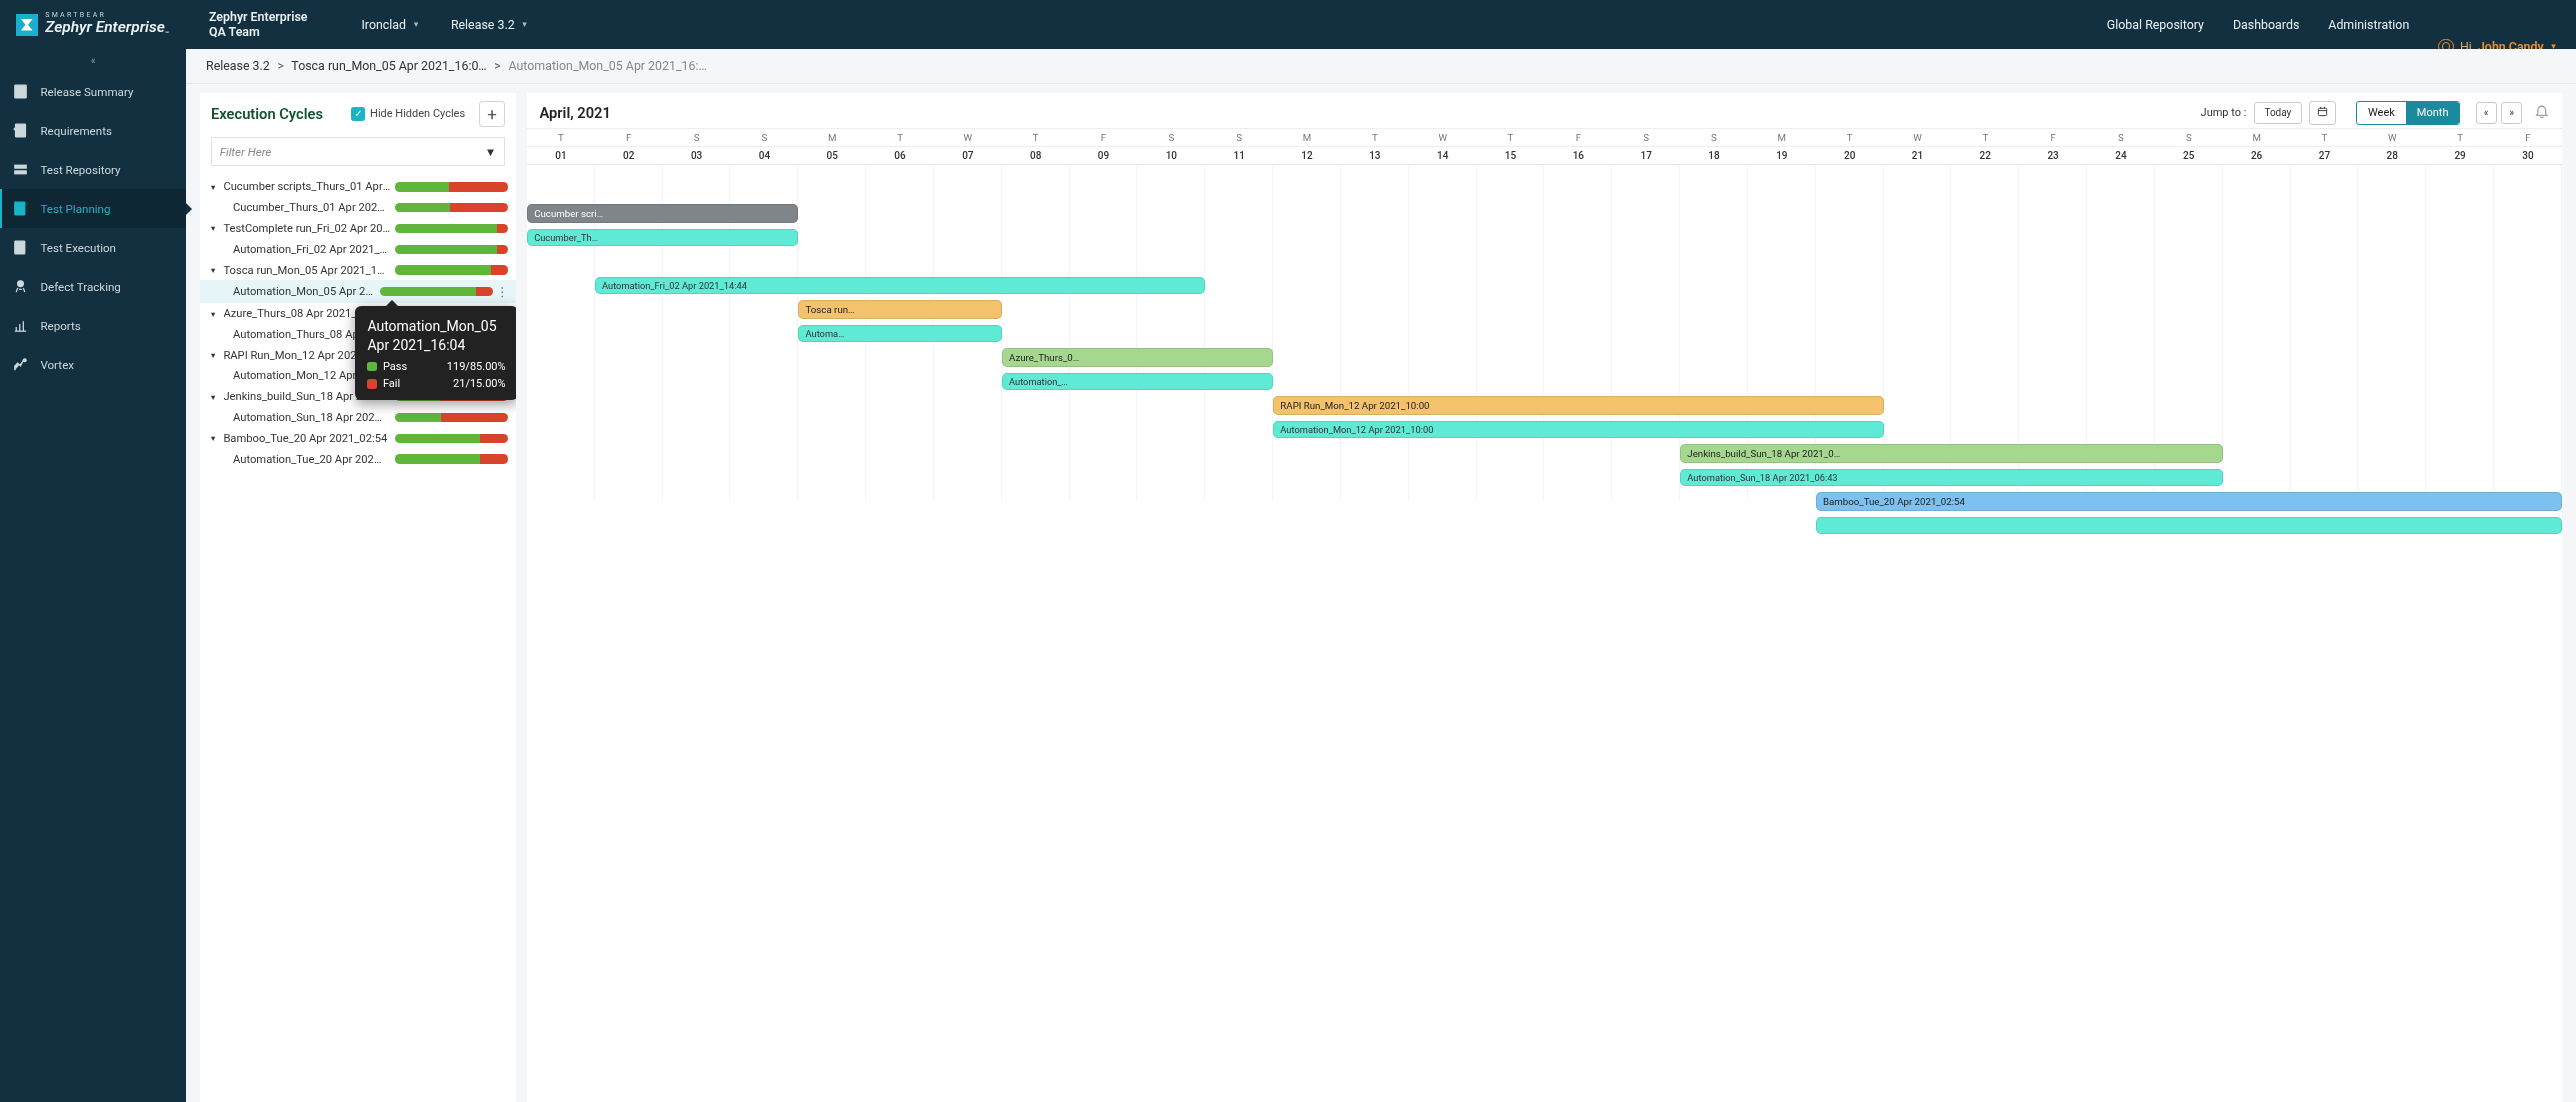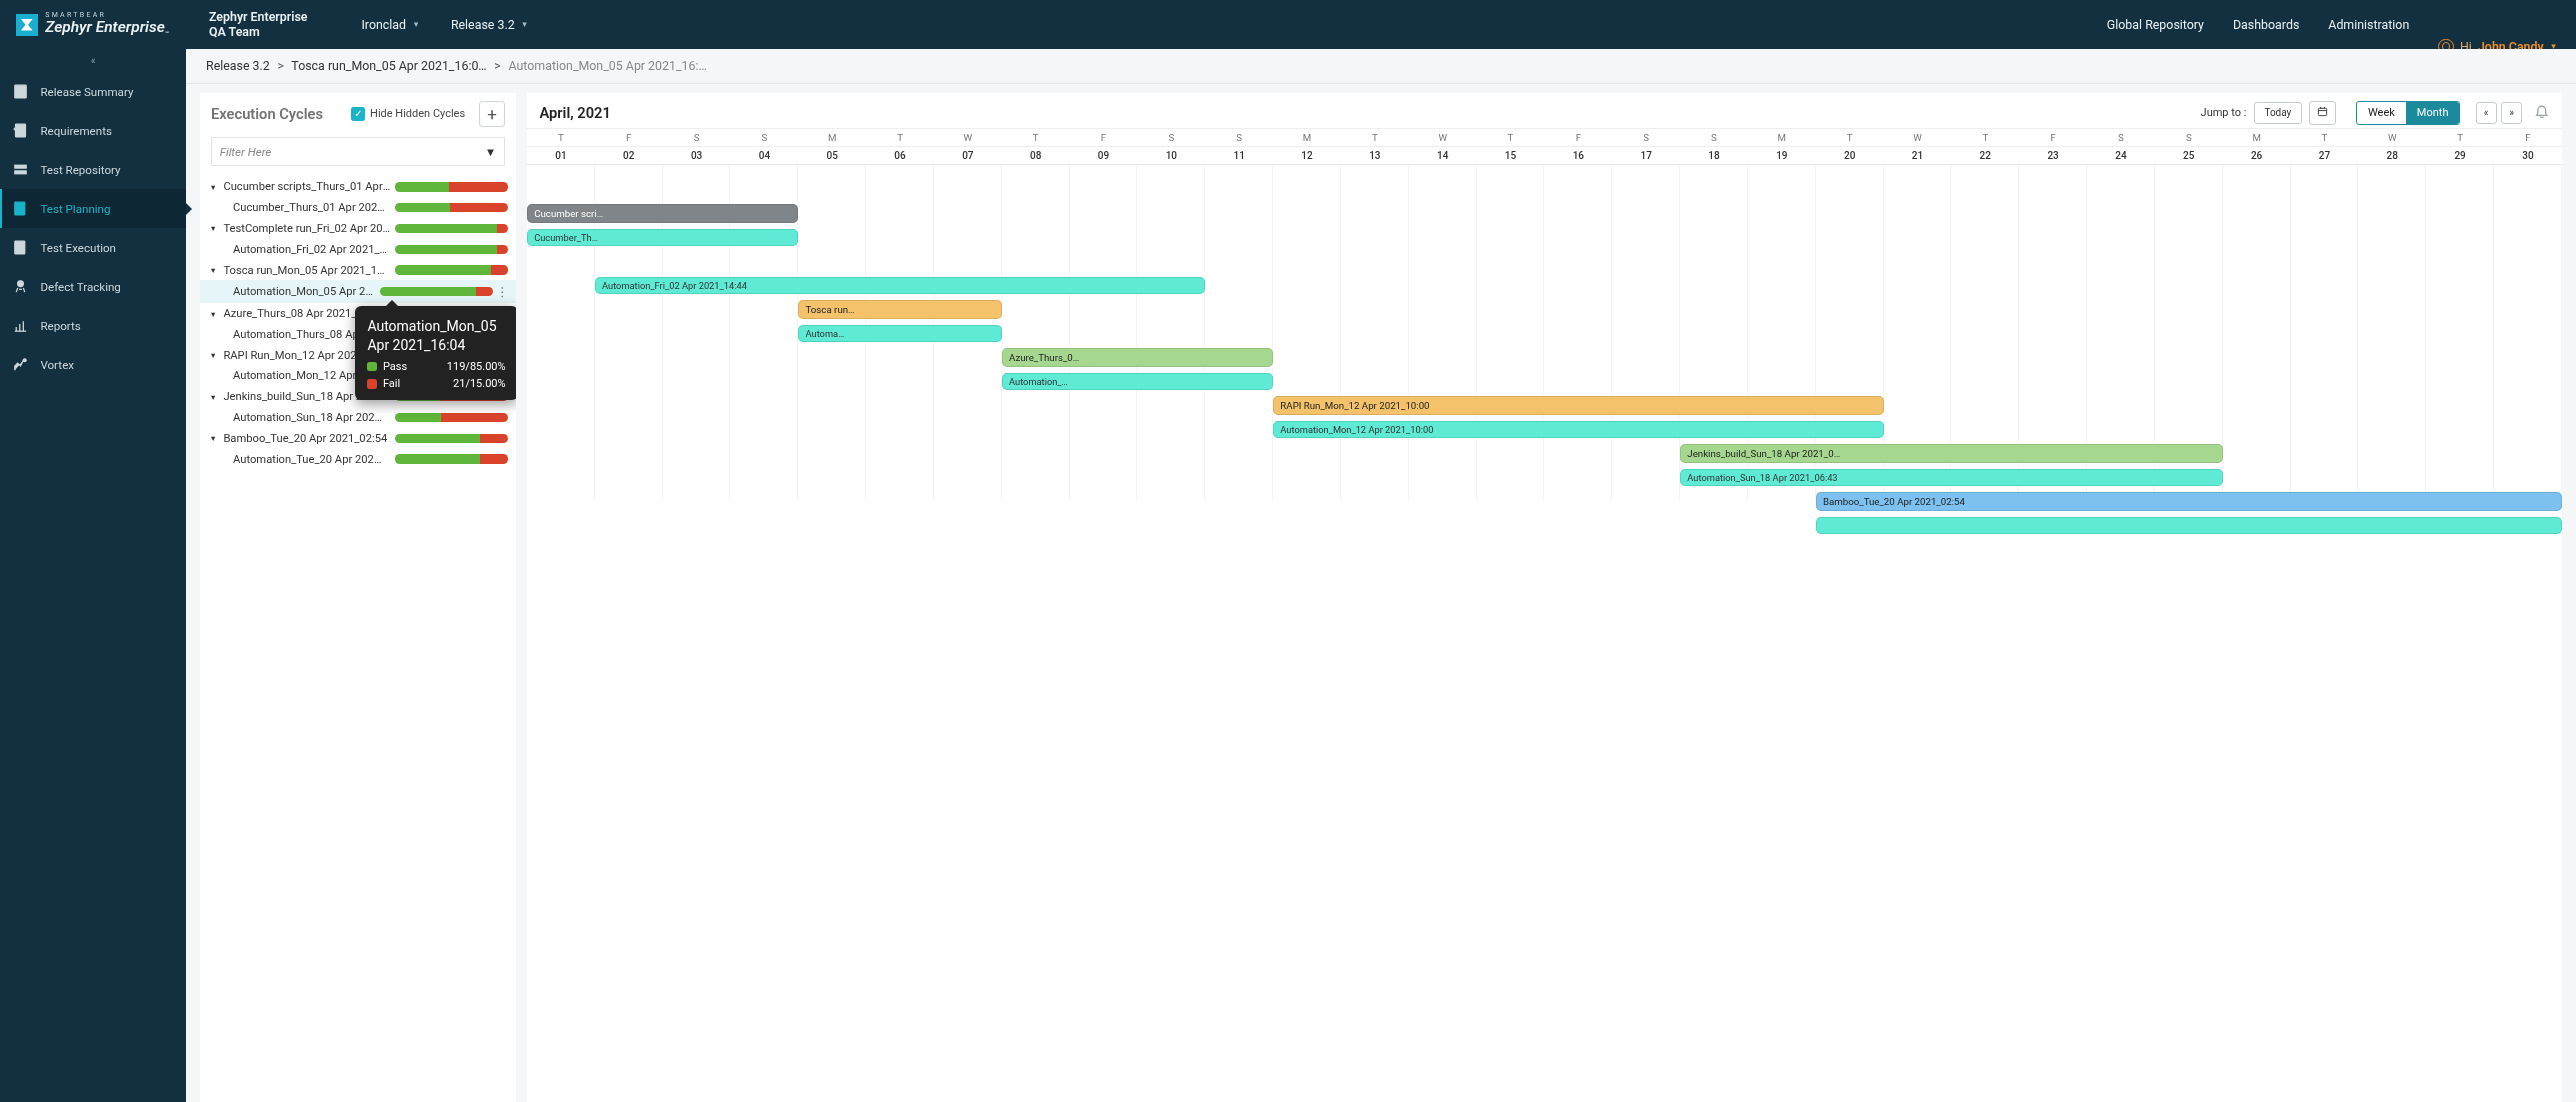--- a/index.html
+++ b/index.html
@@ -43,21 +43,21 @@
   .main { flex: 1; display: flex; flex-direction: column; overflow: hidden; }
   .breadcrumb { padding: 9.3px 20px; font-size: 12.4px; color: #333; border-bottom: 0.8px solid #e4e6e8; background:#f5f6f7;}
   .breadcrumb .sep { margin: 0 4.6px; color: #555; }
   .breadcrumb .current { color: #888; }
 
   .content { flex: 1; display: flex; overflow: hidden; padding: 9.3px 14px 0 14px; gap: 11px; }
 
   
   .cycles-panel { width: 316px; background: #fff; display: flex; flex-direction: column; flex-shrink: 0; }
   .cp-header { display: flex; align-items: center; padding: 7.7px 11px 6.2px 11px; gap: 7.7px; }
-  .cp-title { font-size: 14.7px; font-weight: 600; color: #737373; }
+  .cp-title { font-size: 14.7px; font-weight: 600; color: #14532d; }
   .cp-hide { display: flex; align-items: center; gap: 4.6px; font-size: 11px; color: #444; margin-left: auto; cursor:pointer;}
   .cp-chk { width: 14px; height: 14px; border: 1.5px solid #1ab4c9; border-radius: 2.3px; background: #1ab4c9; color:#fff; display:flex;align-items:center;justify-content:center;font-size:10px;}
   .cp-add { width: 26px; height: 26px; border:0.8px solid #cfd4d6; border-radius:3.1px; display:flex;align-items:center;justify-content:center; font-size:17px; color:#555; cursor:pointer; margin-left:6.2px;}
   .cp-filter-row { display:flex; padding: 4.6px 11px 7.7px 11px; }
   .cp-filter { flex:1; border:0.8px solid #dfe3e5; padding:6.2px 7.7px; font-size:11.6px; font-style:italic; color:#888; background:#fff; display:flex;align-items:center;justify-content:space-between;}
   .funnel { font-style:normal; color:#333; }
 
   .tree { flex:1; overflow:auto; padding: 3.1px 0 15.5px 0; position:relative; }
   .tree-row { display:flex; align-items:center; padding: 3.9px 7.7px 3.9px 11px; font-size:11.2px; color:#333; cursor:pointer; position:relative;}
   .tree-row.child { padding-left: 33px; }

